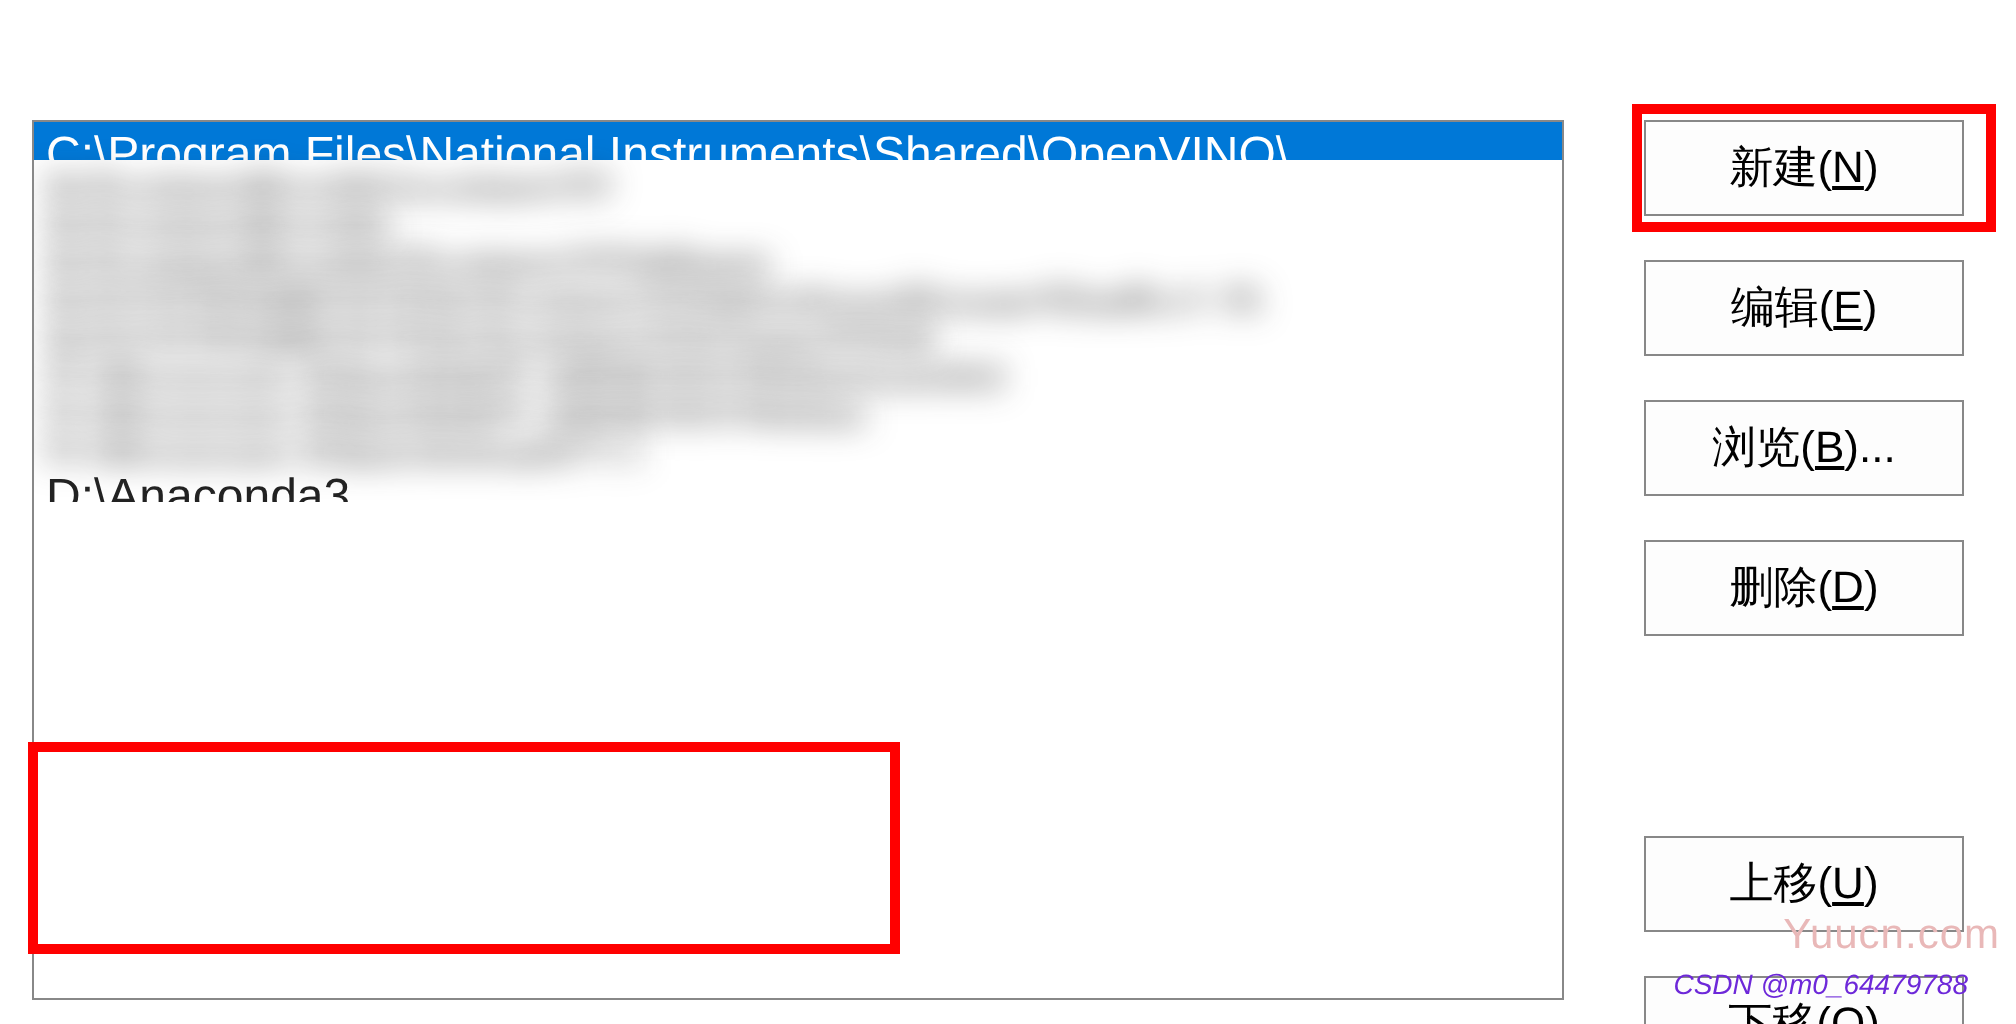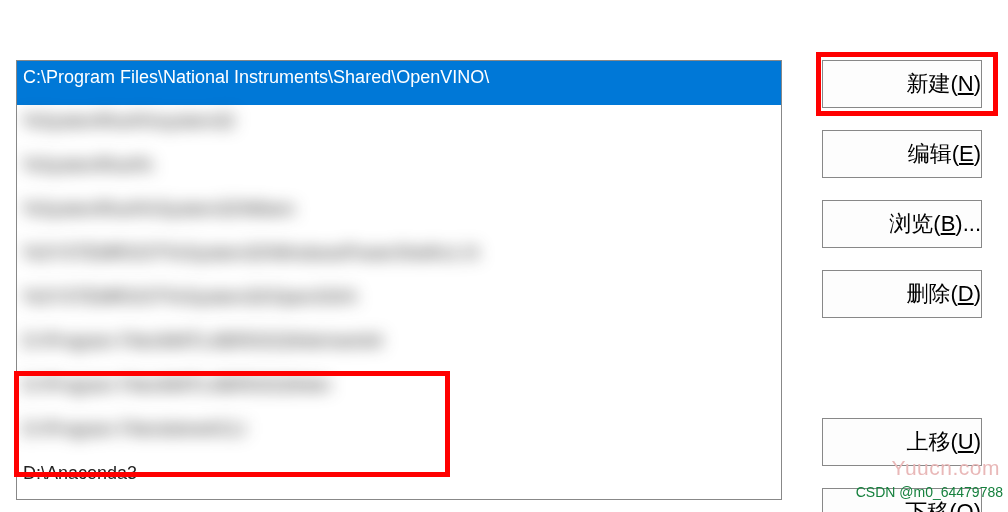--- a/index.html
+++ b/index.html
@@ -22,24 +22,24 @@
     }
     .listbox {
       flex: 0 0 766px;
       height: 440px;
       border: 1px solid #888;
       background: #fff;
       position: relative;
       overflow: hidden;
     }
     .list-item {
-      height: 44px;
+      height: 19px;
       line-height: 33px;
       padding-left: 6px;
-      font-size: 18px;
+      font-size: 24px;
       color: #222;
       white-space: nowrap;
       overflow: hidden;
       position: relative;
     }
     .list-item.selected {
       background: #0078d7;
       color: #fff;
     }
     .list-item.blurred {
@@ -53,21 +53,21 @@
       gap: 22px;
     }
     .btn {
       height: 48px;
       border: 1px solid #888;
       background: #fdfdfd;
       font-size: 22px;
       cursor: pointer;
       display: flex;
       align-items: center;
-      justify-content: flex-end;
+      justify-content: center;
       font-family: inherit;
     }
     .btn .mnemonic {
       text-decoration: underline;
     }
     .highlight-new {
       position: absolute;
       top: 52px;
       left: 816px;
       width: 182px;
@@ -91,26 +91,27 @@
       right: 8px;
       bottom: 32px;
       color: #e9b8b8;
       font-size: 21px;
       font-family: Arial, sans-serif;
       letter-spacing: 0.5px;
       z-index: 6;
     }
     .watermark2 {
       position: absolute;
-      right: 5px;
+      right: 24px;
       bottom: 12px;
-      color: #15803d;
+      color: #6d28d9;
       font-size: 14px;
       font-family: Arial, sans-serif;
       z-index: 6;
+      font-style: italic;
     }
     .gap-spacer {
       height: 56px;
     }
   </style>
 </head>
 <body>
 
 <div class="container">
   <div class="listbox">

